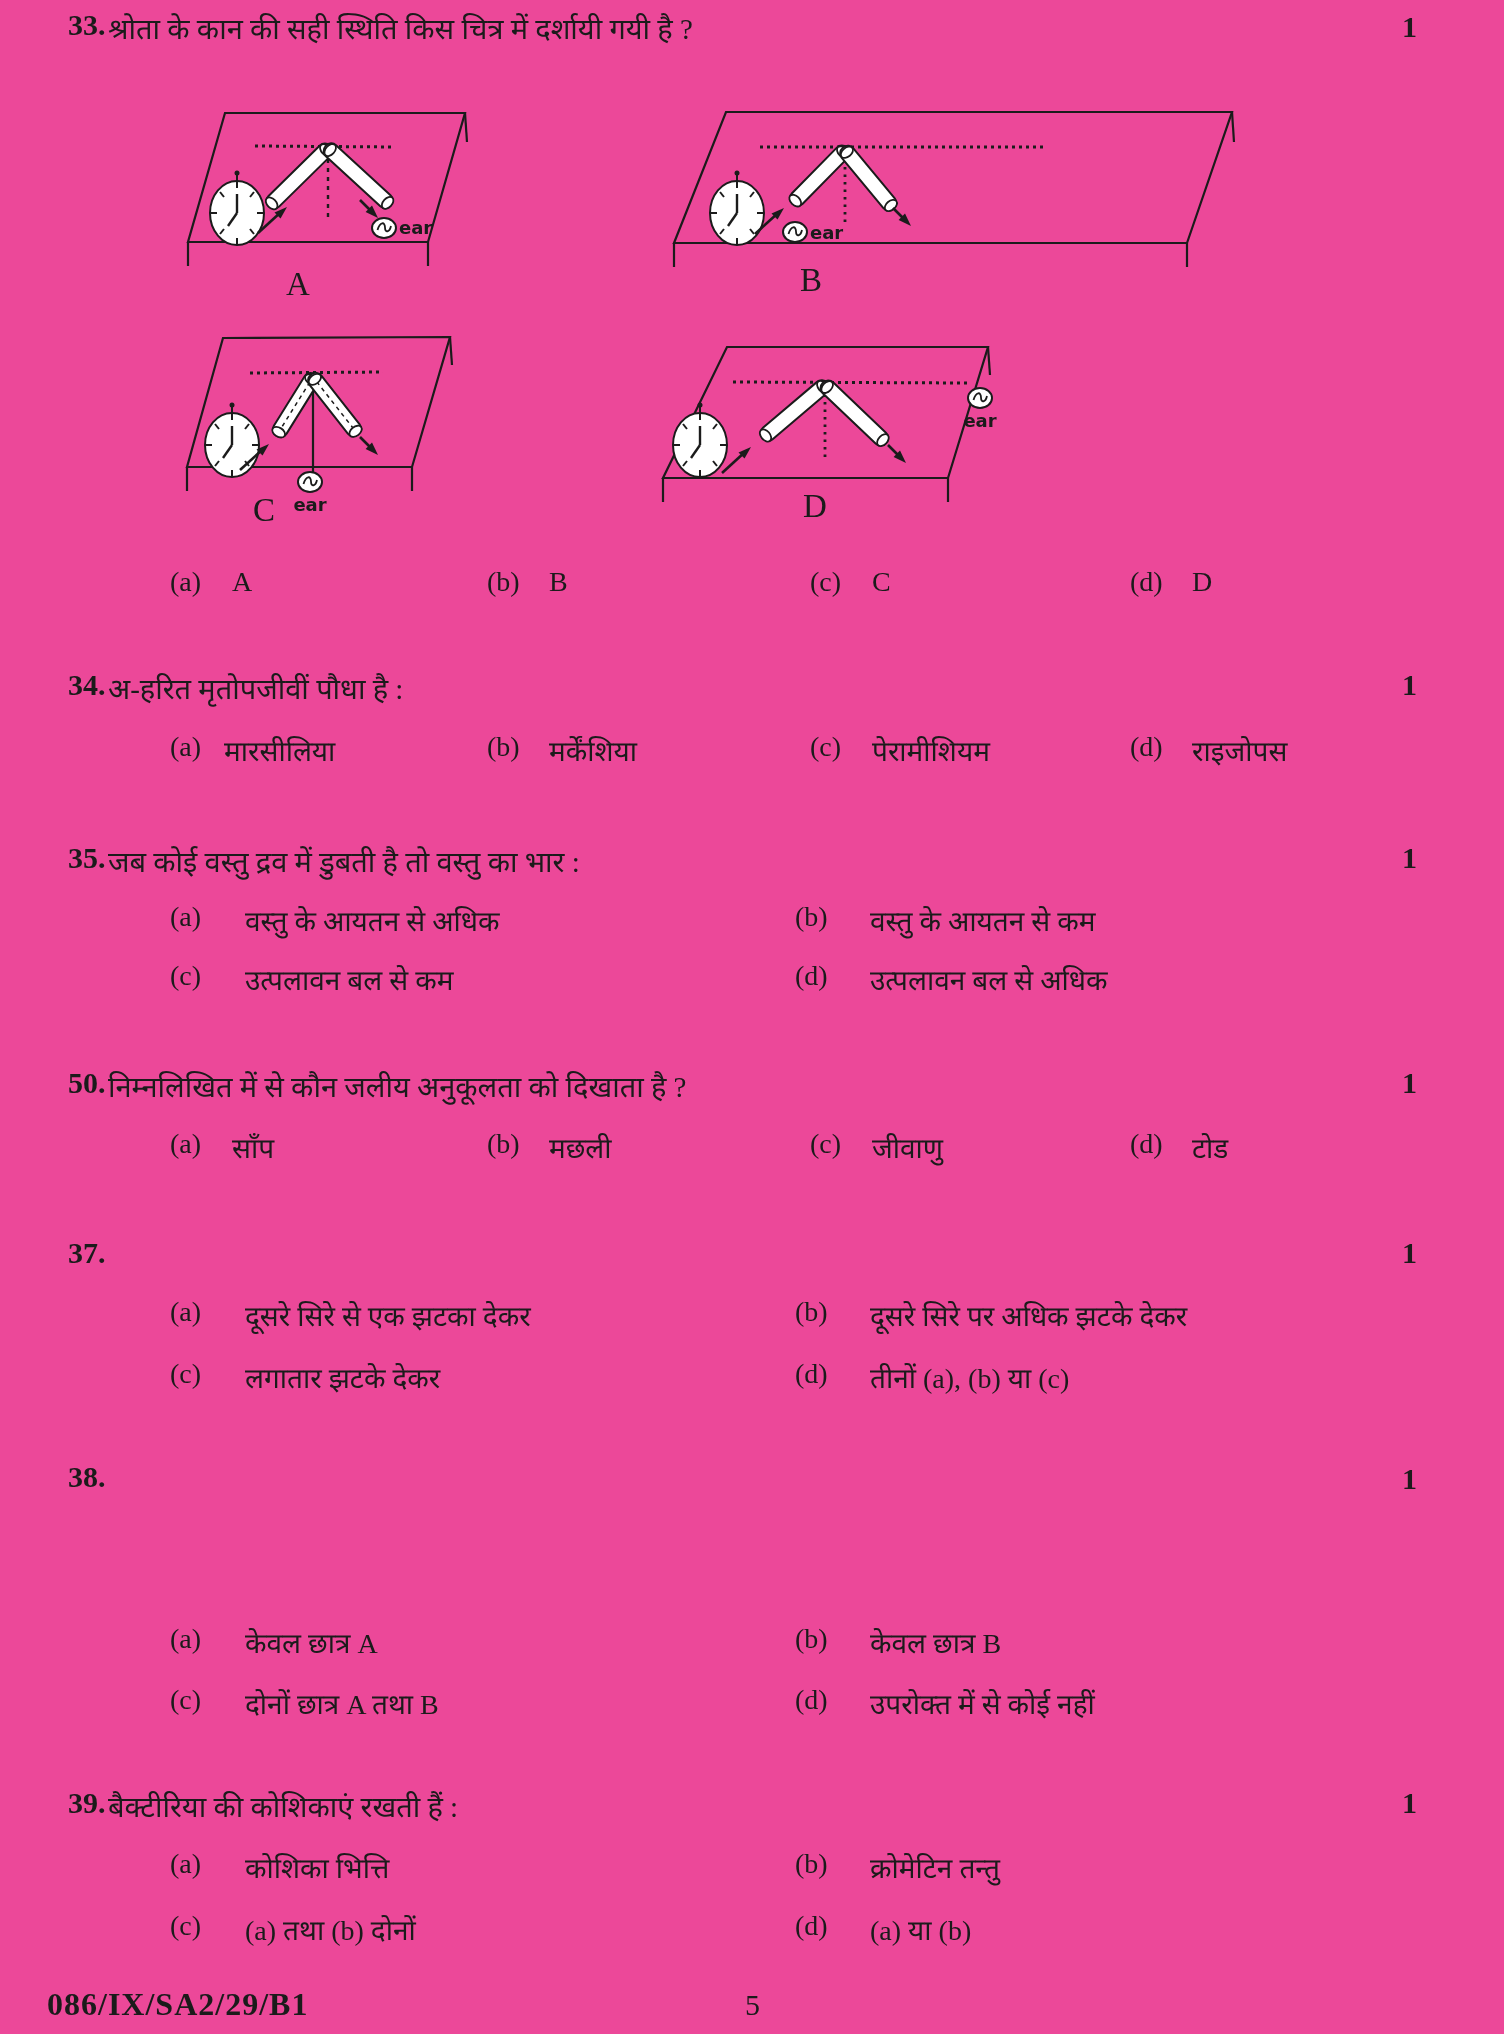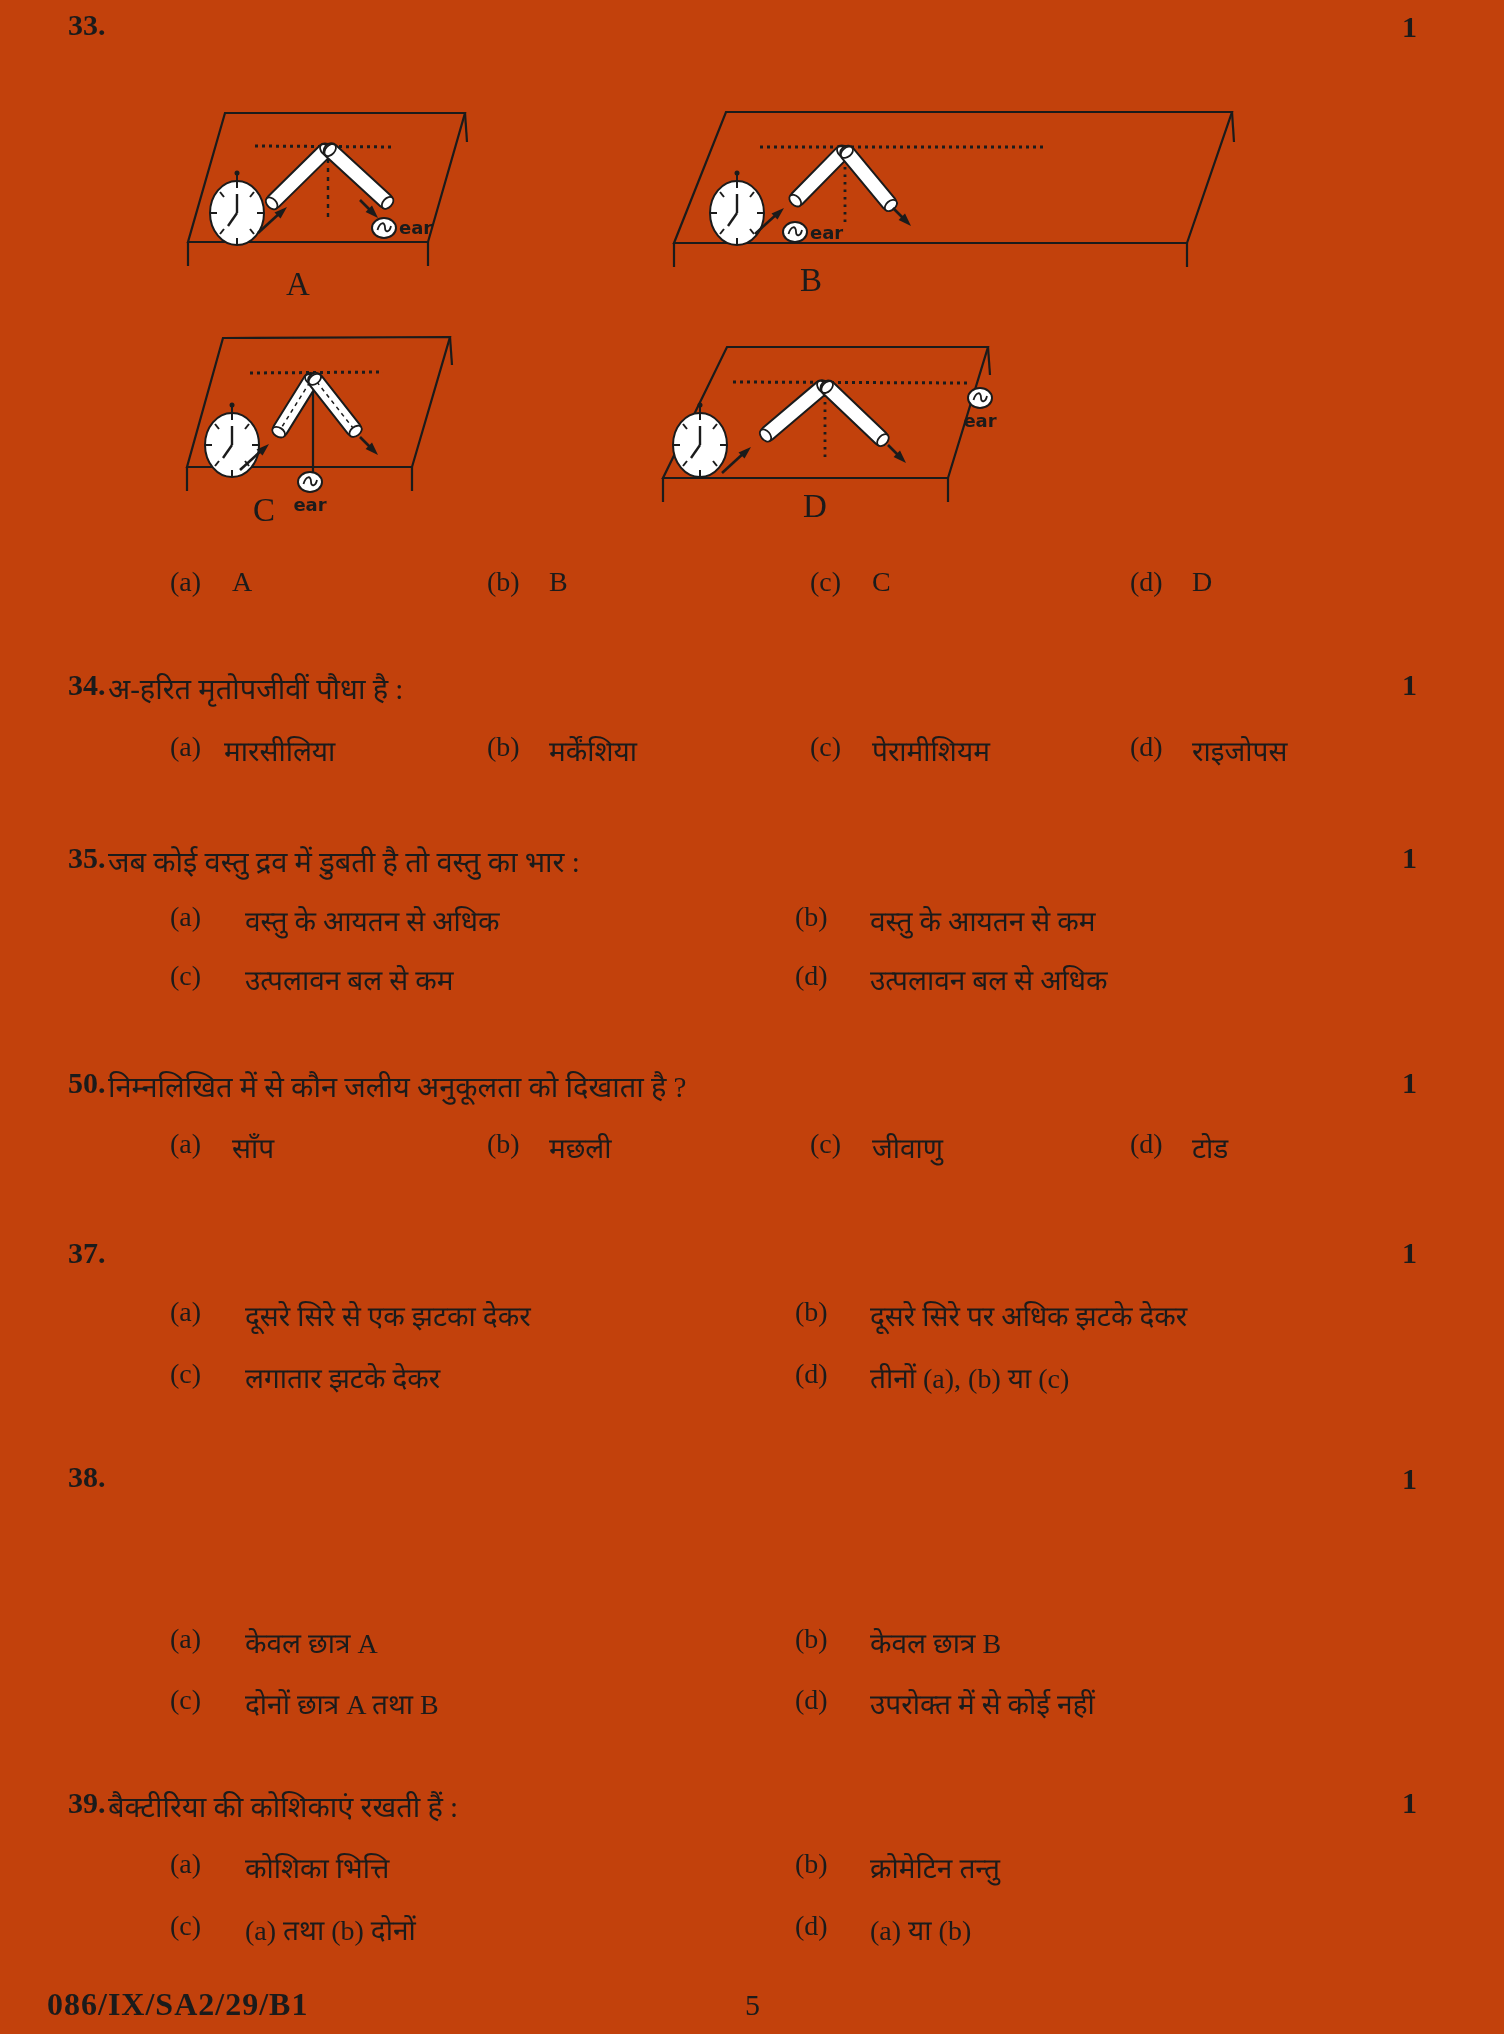--- a/index.html
+++ b/index.html
@@ -1,36 +1,37 @@
 <!DOCTYPE html>
 <html><head>
 <meta charset="utf-8">
 <style>
   html,body{margin:0;padding:0;background:#e8e8e8;}
-  .page{position:relative;width:1504px;height:2034px;background:#c2410c;
+  .page{position:relative;width:1504px;height:2034px;background:#ec4899;
         font-family:"Liberation Serif","DejaVu Serif",serif;color:#1b1b1b;overflow:hidden;}
   .qnum{position:absolute;left:68px;font-weight:bold;font-size:30px;white-space:nowrap;}
   .qtext{position:absolute;left:108px;font-size:29px;white-space:nowrap;}
   .qtext.wrap{white-space:normal;width:1252px;line-height:53px;text-align:justify;}
   .qmarks{position:absolute;left:1402px;font-weight:bold;font-size:30px;}
   .ol{position:absolute;font-size:28px;white-space:nowrap;}
   .ot{position:absolute;font-size:28px;white-space:nowrap;}
   .plabel{position:absolute;font-size:33px;}
   .footer-code{position:absolute;left:47px;top:1986px;font-weight:bold;font-size:32px;letter-spacing:1px;}
   .pageno{position:absolute;left:745px;top:1988px;font-size:30px;}
   svg{position:absolute;overflow:visible;}
   svg line,svg polygon,svg polyline,svg rect,svg ellipse,svg path,svg circle{vector-effect:none;}
   .earTxt{font-family:"DejaVu Sans","Liberation Sans",sans-serif;font-weight:bold;font-size:18px;fill:#1b1b1b;}
 </style>
 </head>
 <body>
 
 <div class="page">
 
   <div class="qnum" style="top:8px">33.</div>
+  <div class="qtext" style="top:8px">श्रोता के कान की सही स्थिति किस चित्र में दर्शायी गयी है ?</div>
   <div class="qmarks" style="top:10px">1</div>
 
   <svg style="left:168px;top:100px" width="320" height="180" viewBox="0 0 320 180">
     <g stroke="#1b1b1b" stroke-width="2.2" fill="none">
       <polygon points="57,13 297,13 260,142 20,142"></polygon>
       <line x1="297" y1="13" x2="299" y2="42"></line>
       <line x1="20" y1="142" x2="20" y2="166"></line>
         <line x1="260" y1="142" x2="260" y2="166"></line>
     </g>
     <line x1="87" y1="46" x2="227" y2="47" stroke="#1b1b1b" stroke-width="3" stroke-dasharray="3,4"></line>

